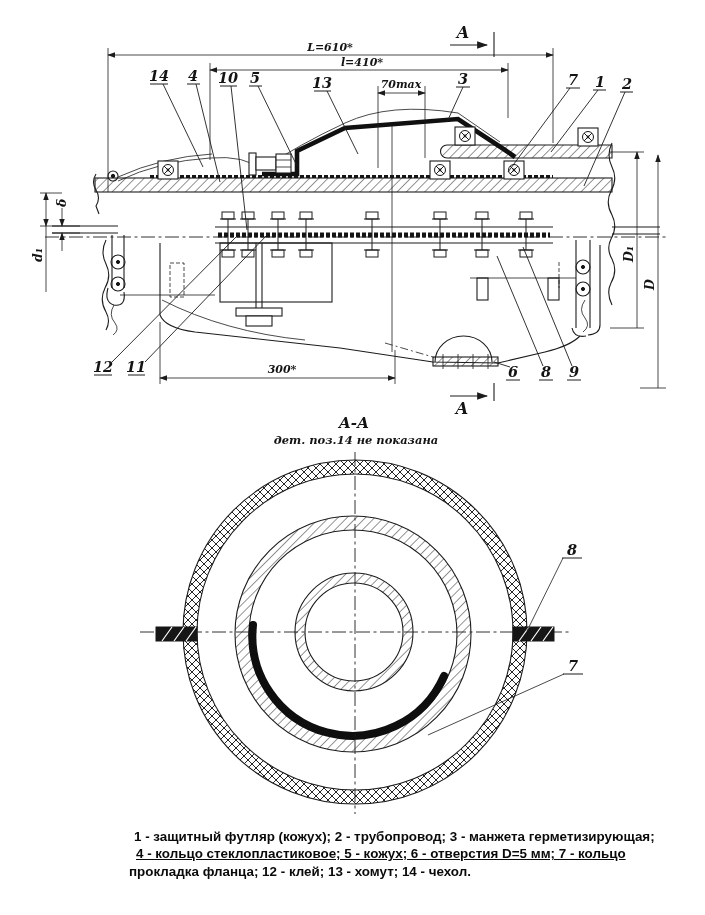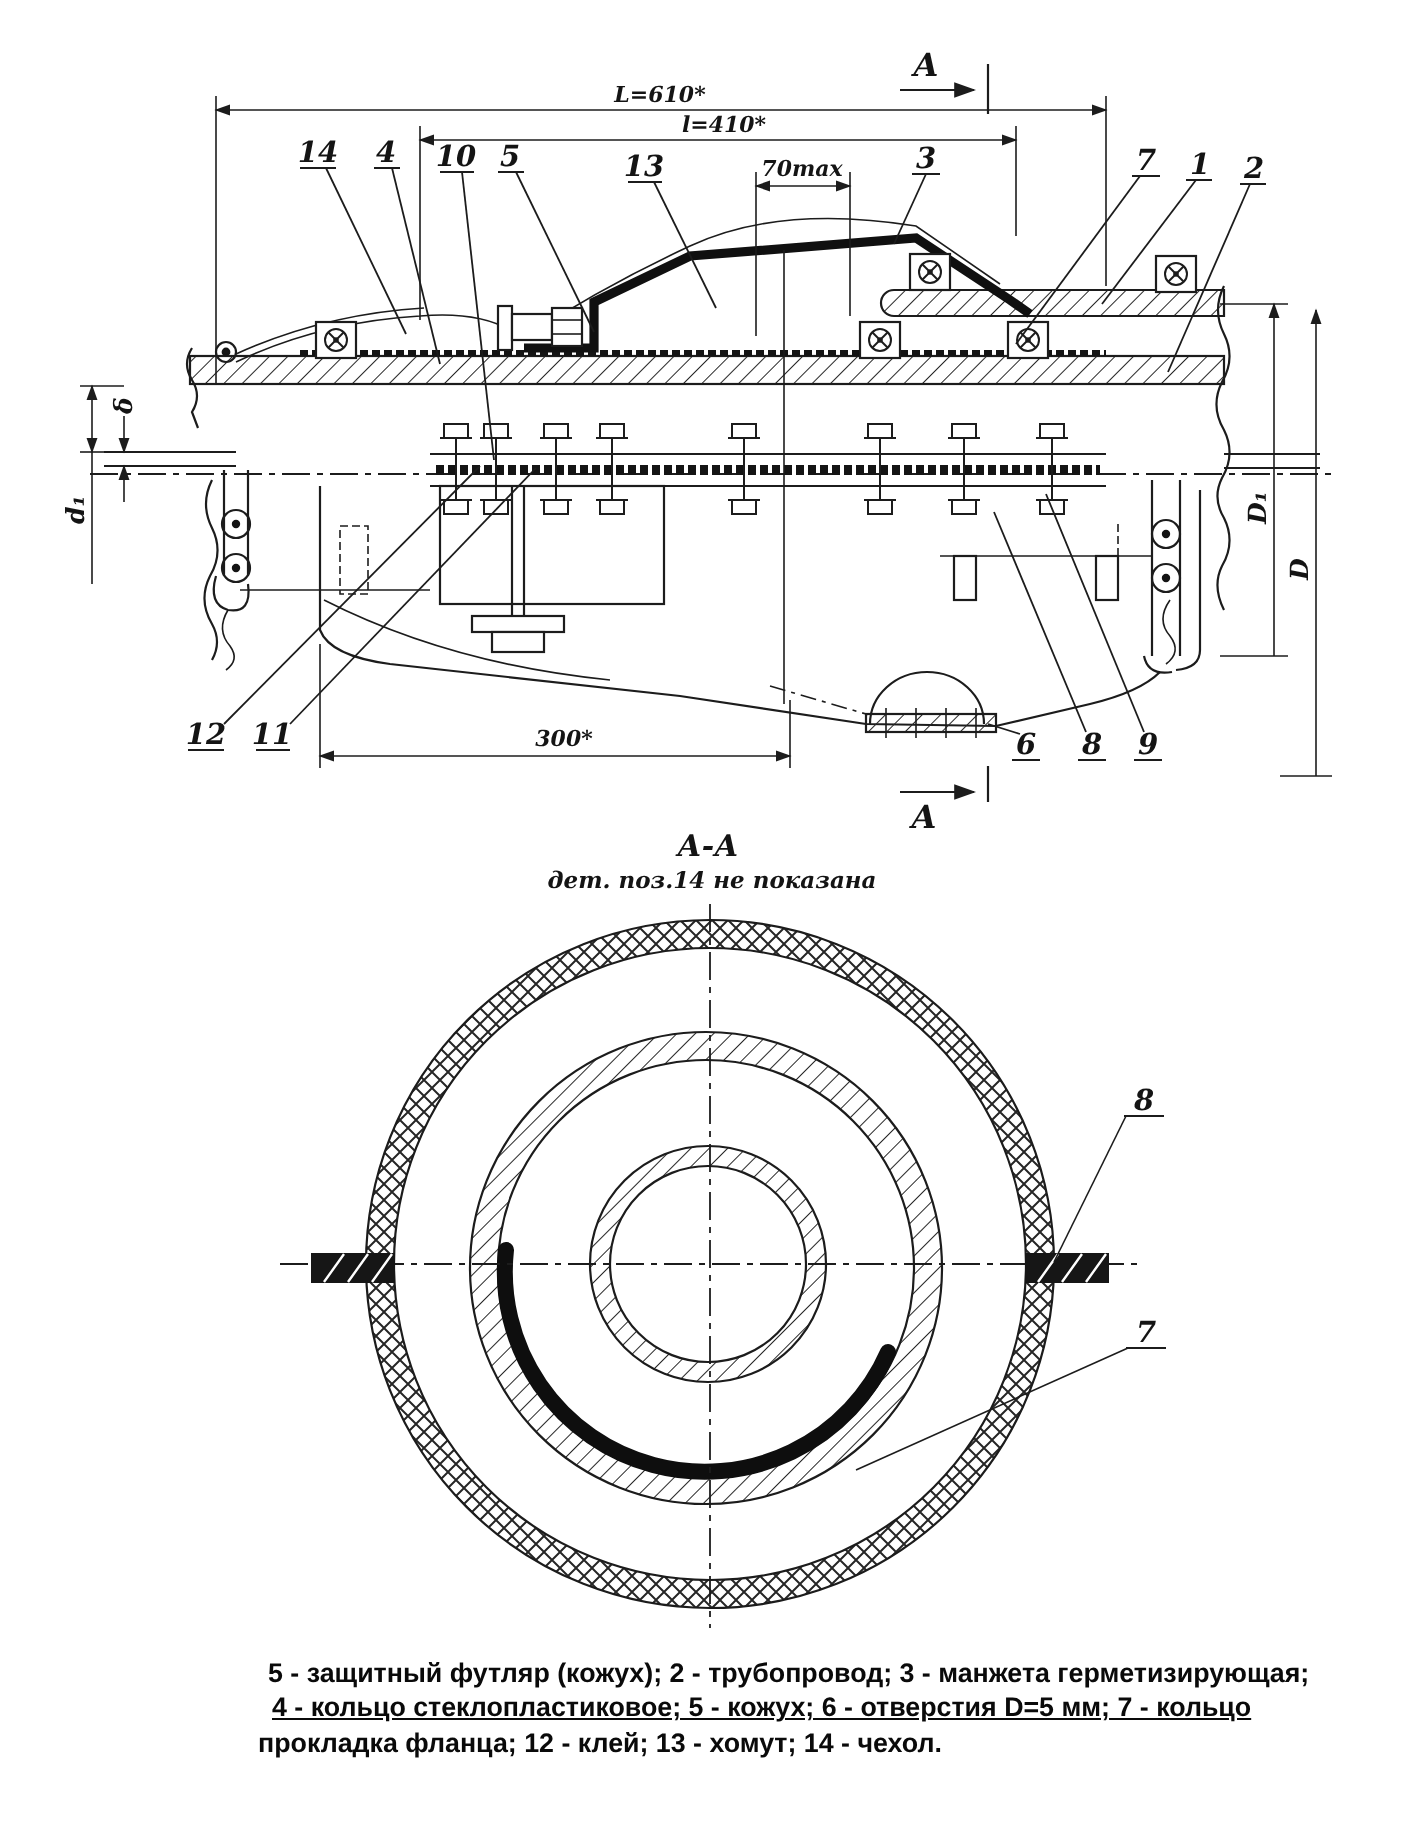--- a/index.html
+++ b/index.html
@@ -315,17 +315,17 @@
       <line x1="562" y1="558" x2="582" y2="558" stroke="#1c1c1c" stroke-width="1"></line>
       <text class="hand num" x="572" y="555" text-anchor="middle">8</text>
       <line class="lnthin" x1="564" y1="674" x2="428" y2="735"></line>
       <line x1="563" y1="674" x2="583" y2="674" stroke="#1c1c1c" stroke-width="1"></line>
       <text class="hand num" x="573" y="671" text-anchor="middle">7</text>
     </g>
   </g>
 </svg>
 
 <div class="legend">
-  <div>5 - защитный футляр (кожух); 2 - трубопровод; 3 - манжета герметизирующая;</div>
+  <div>1 - защитный футляр (кожух); 2 - трубопровод; 3 - манжета герметизирующая;</div>
   <div>4 - кольцо стеклопластиковое; 5 - кожух; 6 - отверстия D=5 мм; 7 - кольцо</div>
   <div>прокладка фланца; 12 - клей;  13 - хомут; 14 - чехол.</div>
 </div>
 </div>
 
 </body></html>

